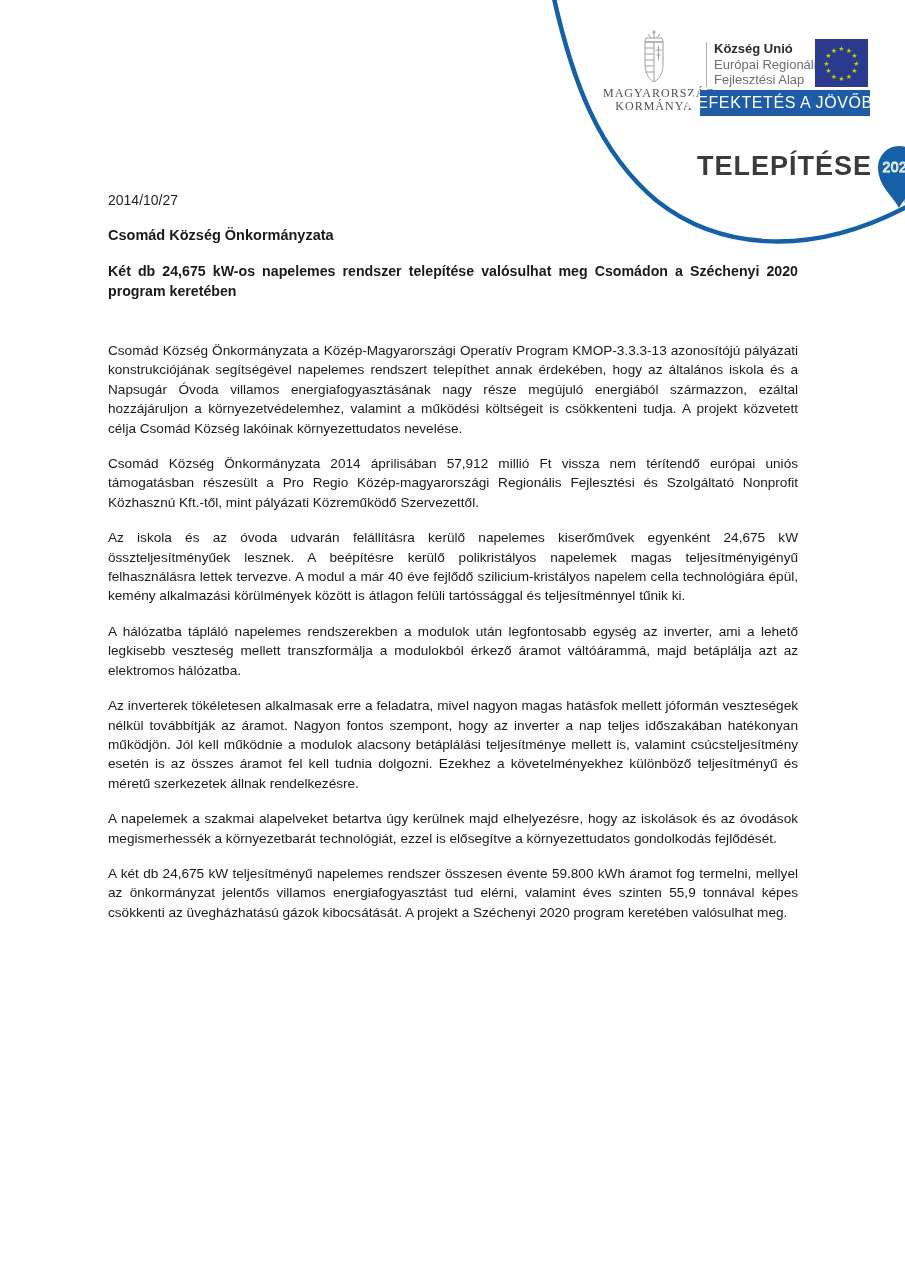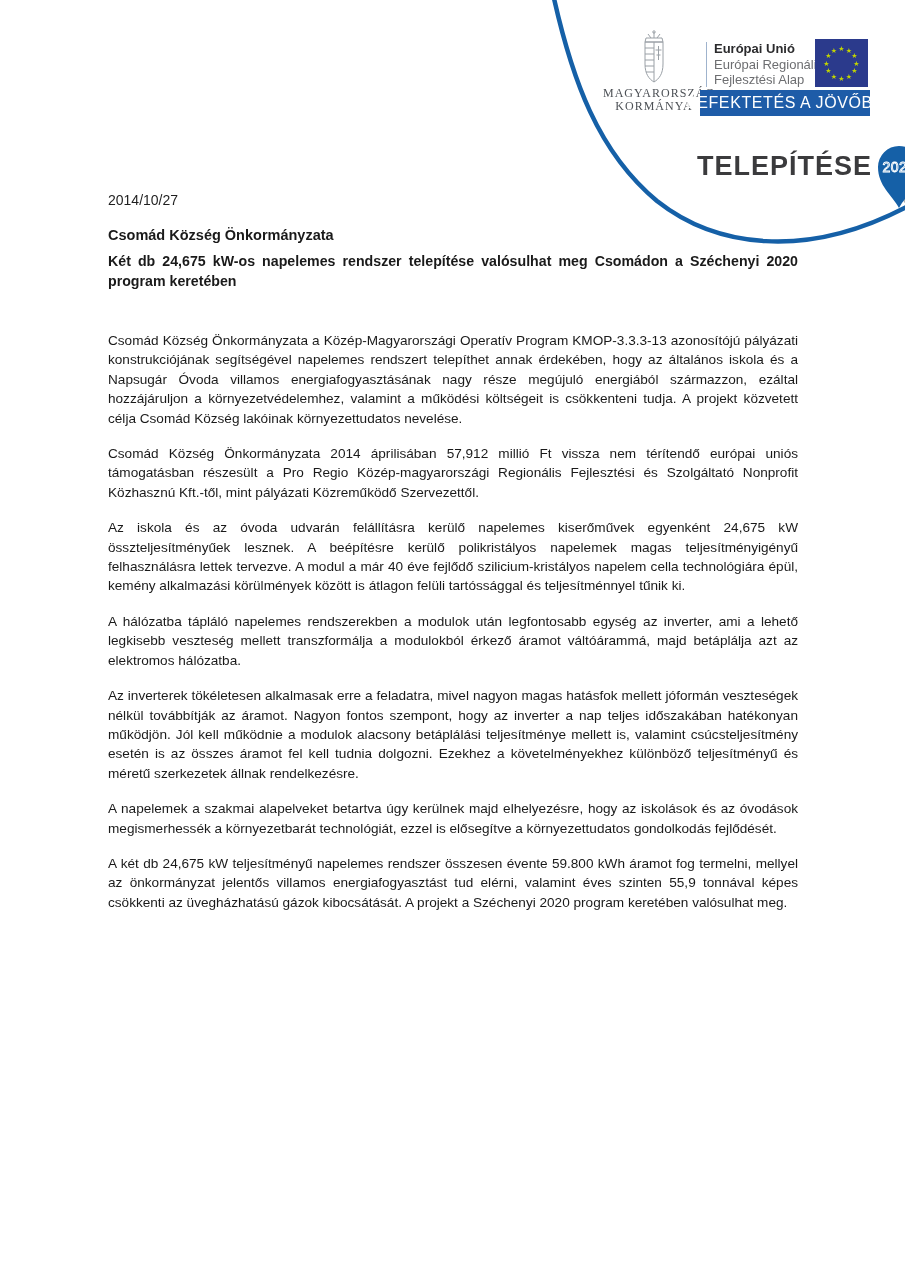--- a/index.html
+++ b/index.html
@@ -62,21 +62,21 @@
   }
   .doc-date { font-size: 14px; line-height: 17px; color: #1f1f1f; }
   .doc-org  { font-size: 14.5px; font-weight: bold; margin-top: 18px; }
   .doc-title {
     margin-top: 36px;
     font-size: 29px; font-weight: bold; letter-spacing: 0.5px;
     color: #2353A8; line-height: 32px;
   }
   .doc-subtitle { margin-top: 14px; font-size: 14.5px; font-weight: bold; }
   .doc-lead {
-    margin-top: 9px; font-size: 14.2px; font-weight: bold;
+    margin-top: 19px; font-size: 14.2px; font-weight: bold;
     line-height: 19.5px; text-align: justify;
   }
   .doc-paragraphs { margin-top: 40px; }
   .doc-paragraphs p {
     font-size: 13.6px; line-height: 19.4px;
     text-align: justify; margin-bottom: 11px; margin-top: 16px;
   }
 </style>
 </head>
 <body>
@@ -96,21 +96,21 @@
       <path d="M22,12 L22,52"></path>
       <path d="M13,18 L22,18 M13,24 L22,24 M13,30 L22,30 M13,36 L22,36 M14,42 L22,42"></path>
       <path d="M26.5,16 L26.5,30 M23.5,20 L29.5,20 M24.5,25 L28.5,25"></path>
     </svg>
     <div class="gov-name">MAGYARORSZÁG</div>
     <div class="gov-name">KORMÁNYA</div>
   </div>
 
   <div class="eu-divider"></div>
   <div class="eu-text">
-    <div class="eu-title">Európai Unió</div>
+    <div class="eu-title">Község Unió</div>
     <div class="eu-sub">Európai Regionális</div>
     <div class="eu-sub">Fejlesztési Alap</div>
   </div>
 
   <svg class="eu-flag" width="53" height="48" viewBox="0 0 53 48">
     <rect x="0" y="0" width="53" height="48" fill="#2B3A8C"></rect>
     <g fill="#C2D500" font-size="7" font-family="'DejaVu Sans', sans-serif" text-anchor="middle">
       <text x="26.5" y="11.5">★</text>
       <text x="34" y="13.5">★</text>
       <text x="39.5" y="19">★</text>

